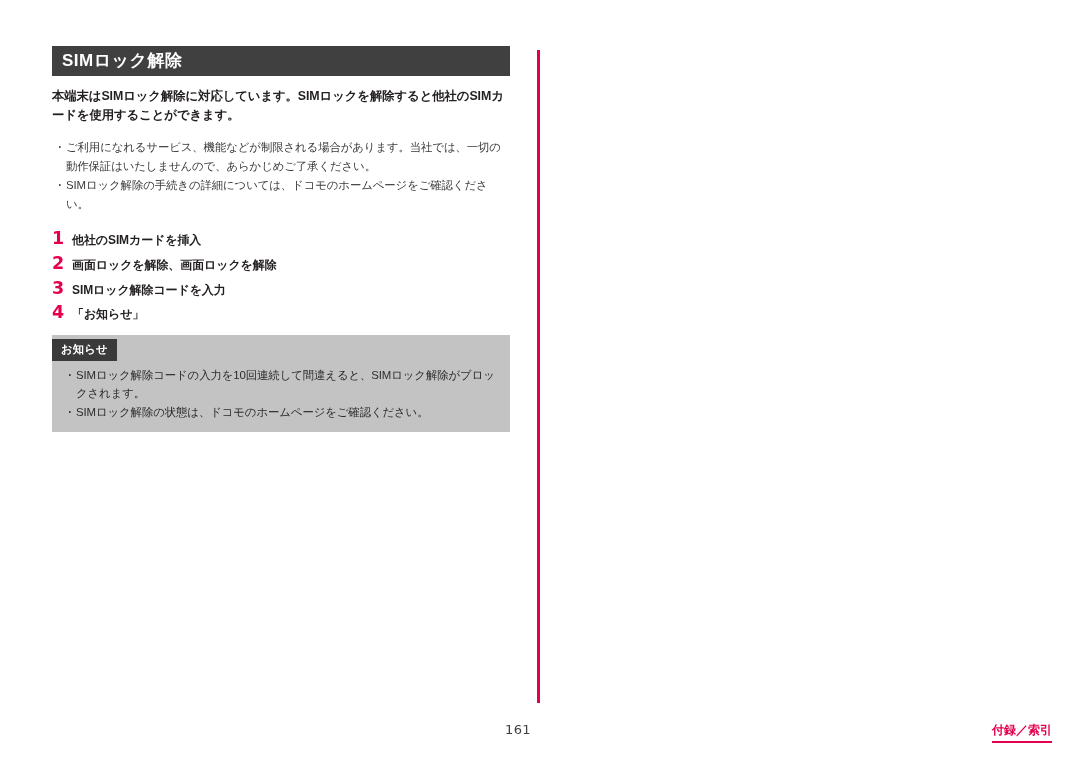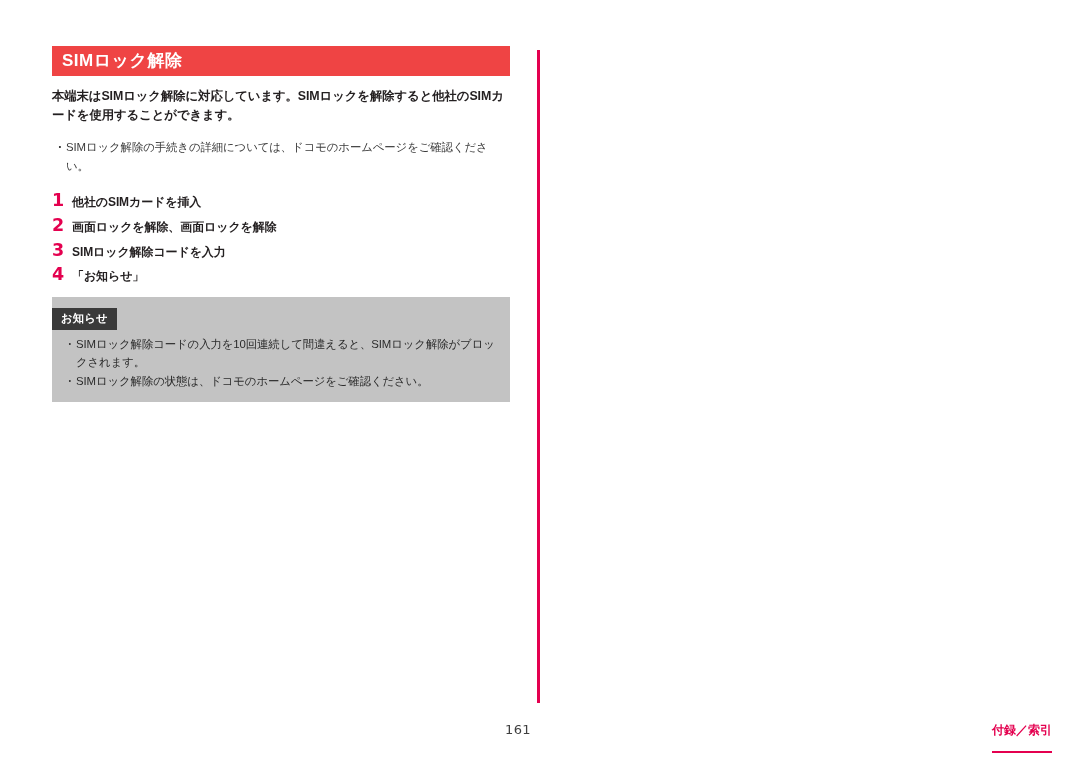--- a/index.html
+++ b/index.html
@@ -36,21 +36,21 @@
   
   .content {
     position: absolute;
     left: 52px;
     top: 46px;
     width: 458px;
   }
 
   
   .section-heading {
-    background: #ef4444;
+    background: #404040;
     color: #ffffff;
     font-size: 17px;
     font-weight: bold;
     letter-spacing: 0.5px;
     line-height: 1;
     padding: 6px 0 7px 10px;
     width: 448px;
     box-sizing: content-box;
     margin: 0;
   }
@@ -113,21 +113,21 @@
     color: #231f20;
     line-height: 1.3;
     letter-spacing: -0.1px;
   }
 
   
   .notice {
     margin-top: 12px;
     background: #c3c3c3;
     width: 458px;
-    padding: 11px 0 10px 0;
+    padding: 4px 0 10px 0;
     box-sizing: border-box;
   }
   .notice-label {
     display: inline-block;
     background: #3a3a3a;
     color: #ffffff;
     font-size: 11.3px;
     font-weight: bold;
     padding: 3px 9px 4px 9px;
     letter-spacing: 0.2px;
@@ -165,41 +165,42 @@
     font-family: "DejaVu Sans", sans-serif;
   }
   .footer-tab {
     position: absolute;
     right: 28px;
     top: 722px;
     font-size: 12px;
     font-weight: bold;
     color: #e4004f;
     letter-spacing: 0px;
-    padding-bottom: 12px;
+    padding-bottom: 2px;
     border-bottom: 2px solid #e4004f;
     text-decoration: none;
   }
 </style>
 </head>
 <body>
 
 <div class="page">
 
   <div class="column-rule"></div>
 
   <div class="content">
 
     <h1 class="section-heading">SIMロック解除</h1>
 
     <p class="intro">本端末はSIMロック解除に対応しています。SIMロックを解除すると他社のSIMカードを使用することができます。</p>
 
     <ul class="bullet-list">
       <li>
         <span class="dot">・</span>
+        <span>ご利用になれるサービス、機能などが制限される場合があります。当社では、一切の動作保証はいたしませんので、あらかじめご了承ください。</span>
       </li>
       <li>
         <span class="dot">・</span>
         <span>SIMロック解除の手続きの詳細については、ドコモのホームページをご確認ください。</span>
       </li>
     </ul>
 
     <ol class="steps">
       <li class="step">
         <span class="step-num">1</span>

